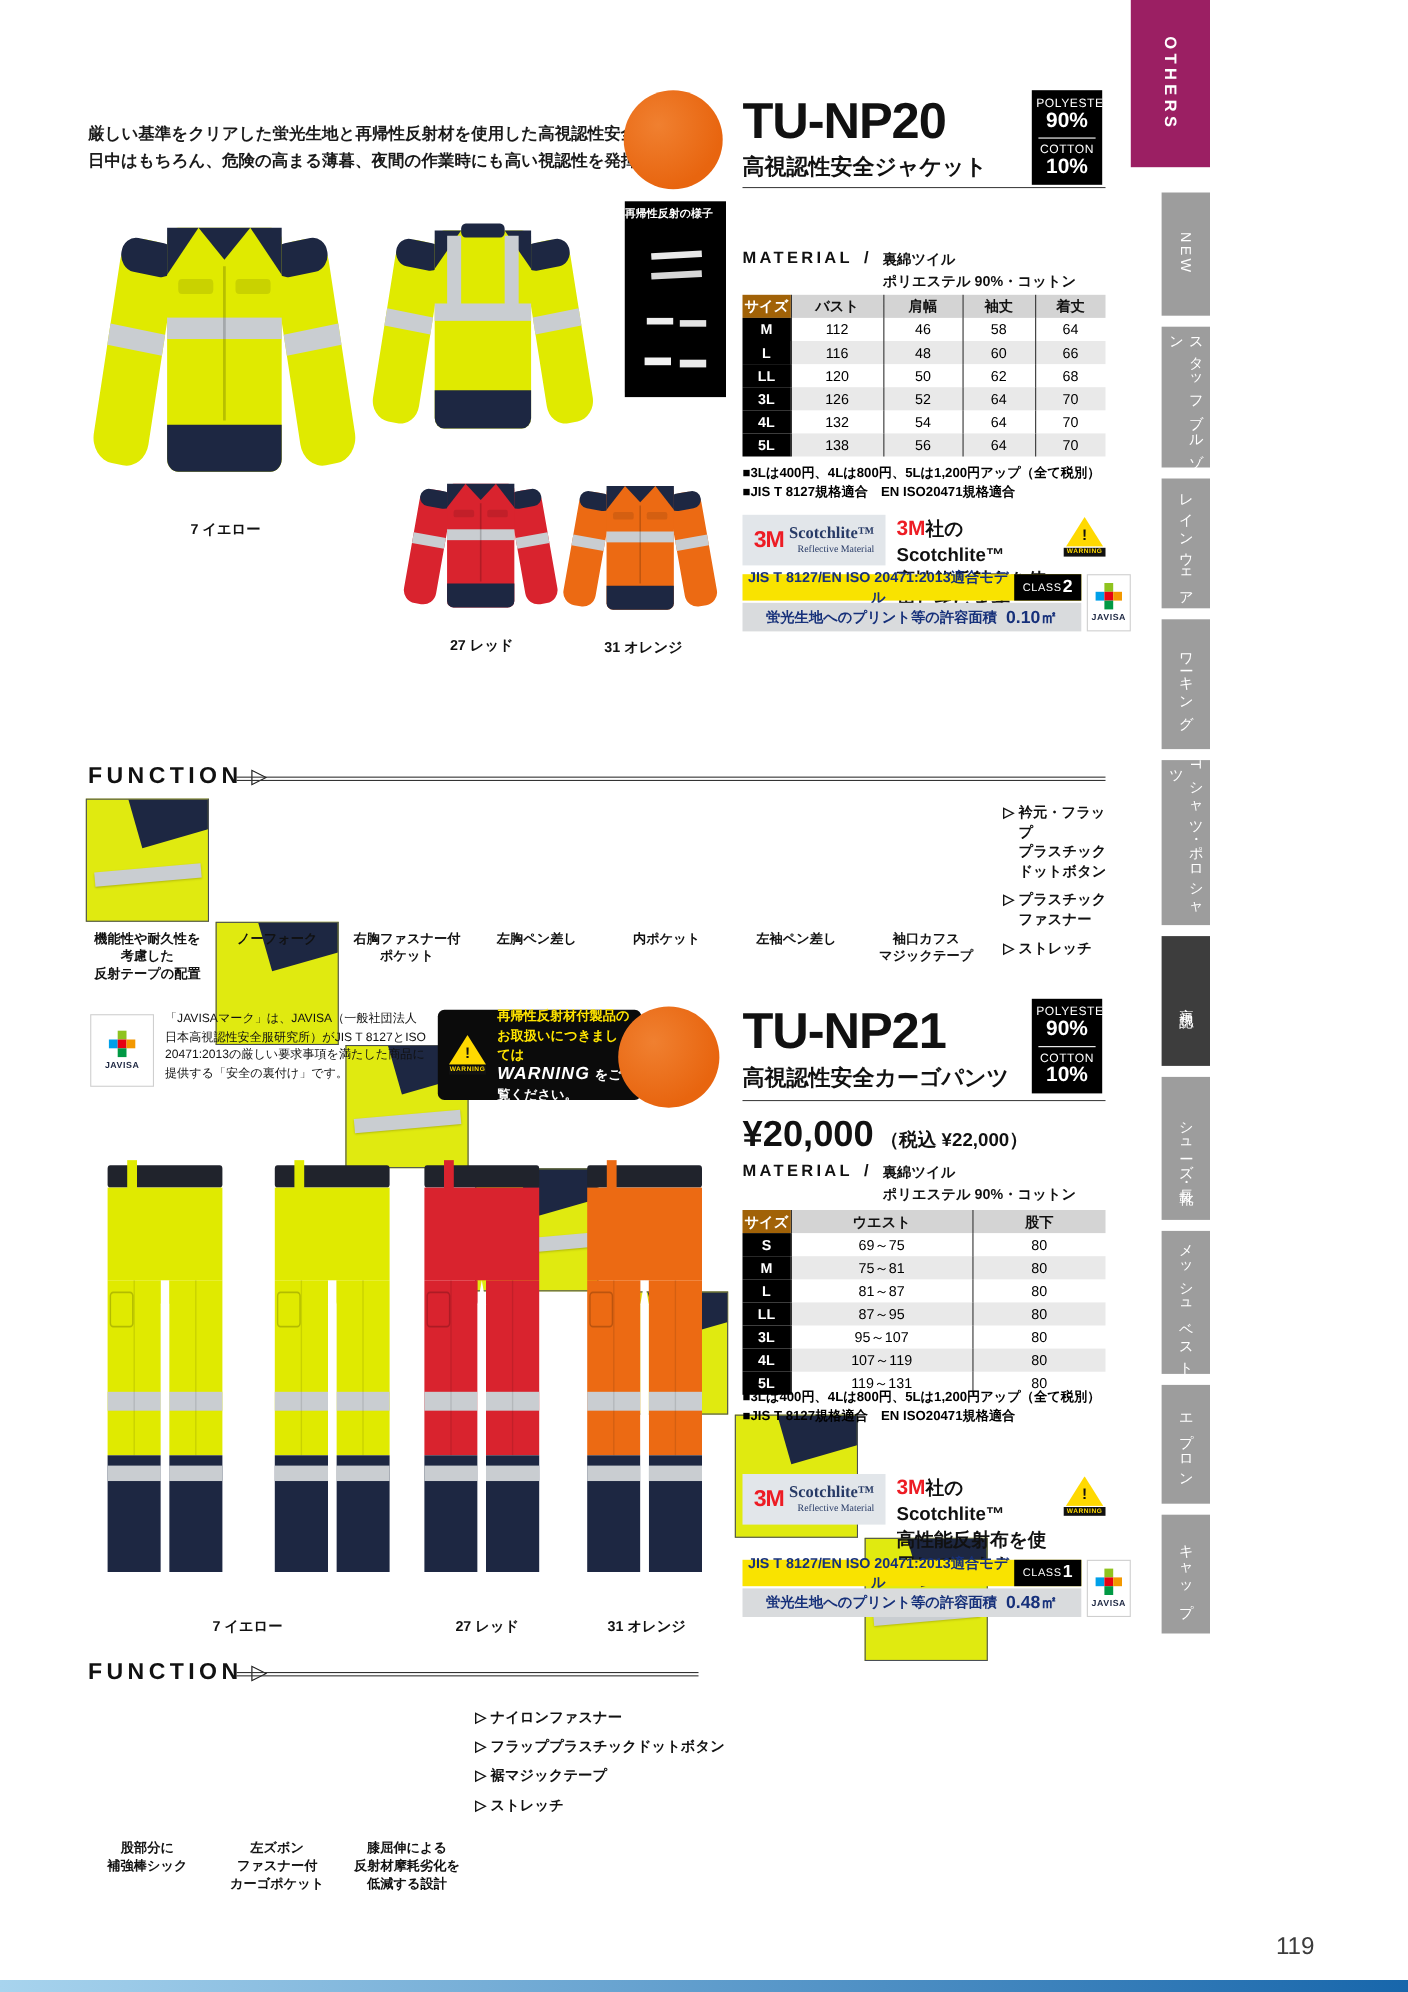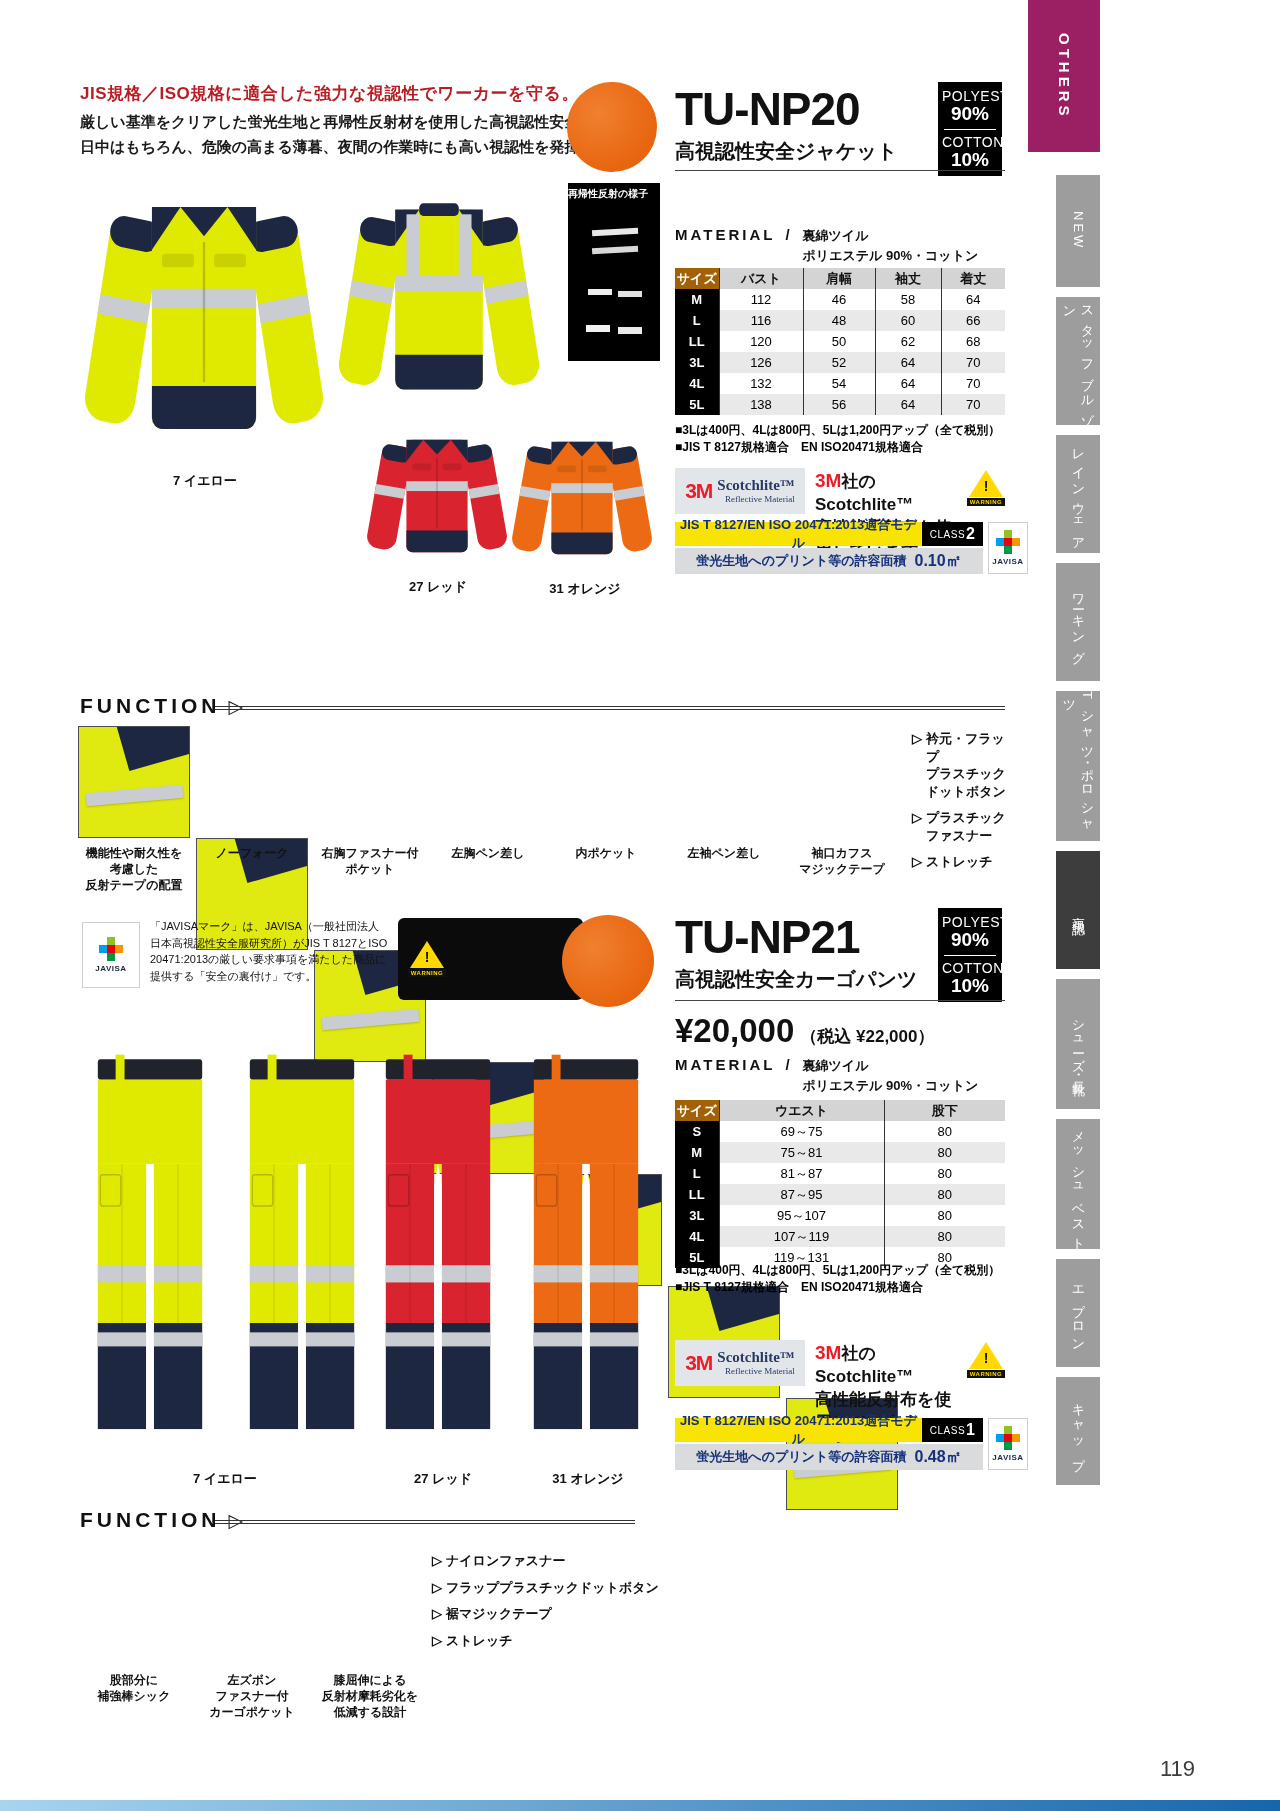--- a/index.html
+++ b/index.html
@@ -16,21 +16,21 @@
   .prod-code { font-size:46px; font-weight:bold; color:#111; letter-spacing:-1px; line-height:1; }
   .prod-name { font-size:20px; font-weight:bold; color:#111; }
   .divider { height:1px; background:#444; }
   .price { font-size:33px; font-weight:bold; color:#111; line-height:1; }
   .price-tax { font-size:17px; font-weight:bold; color:#111; margin-left:6px; }
   .material-label { font-size:15px; font-weight:bold; letter-spacing:3px; color:#111; }
   .material-lines { font-size:13px; font-weight:bold; color:#111; line-height:1.5; }
 
   
   .fabric-badge { background:#000; color:#fff; text-align:center; padding:6px 4px 5px; }
-  .fabric-badge .lbl { font-size:14px; letter-spacing:.5px; }
+  .fabric-badge .lbl { font-size:11px; letter-spacing:.5px; }
   .fabric-badge .val { font-size:19px; font-weight:bold; line-height:1.1; }
   .fabric-badge .sep { border-top:1px solid #fff; margin:4px 2px; }
 
   
   table.size-table { border-collapse:collapse; table-layout:fixed; width:330px; font-size:13px; }
   table.size-table th, table.size-table td { height:21px; text-align:center; vertical-align:middle; border-left:1px solid #333; padding:0; }
   table.size-table th:first-child, table.size-table td:first-child { border-left:none; }
   table.size-table thead th { background:#d4d4d4; font-weight:bold; color:#111; }
   table.size-table .szcol { background:#a16207; color:#fff; font-weight:bold; border-left:none; }
   table.size-table tbody tr:nth-child(even) td { background:#e9e9e9; }
@@ -172,21 +172,20 @@
         <rect x="14" y="181" width="38" height="9" fill="#c9cdd1"></rect>
         <rect x="58" y="181" width="38" height="9" fill="#c9cdd1"></rect>
         <path d="M55 73 l-3 14 v156 h6 V87 z" fill="#ffffff"></path>
         <rect x="16" y="80" width="16" height="20" rx="2" fill="var(--main)" stroke="rgba(0,0,0,.2)"></rect>
         <line x1="33" y1="73" x2="33" y2="175" stroke="rgba(0,0,0,.1)"></line>
         <line x1="77" y1="73" x2="77" y2="175" stroke="rgba(0,0,0,.1)"></line>
       </g>
     </defs>
   </svg>
 
-  <div class="abs lead-title" style="left:80px; top:82px; width:580px;">JIS規格／ISO規格に適合した強力な視認性でワーカーを守る。</div>
   <div class="abs lead-desc pre" style="left:80px; top:110px; width:580px;">厳しい基準をクリアした蛍光生地と再帰性反射材を使用した高視認性安全服。
 日中はもちろん、危険の高まる薄暮、夜間の作業時にも高い視認性を発揮する。</div>
 
   <svg class="abs garment g-yellow" style="left:78px; top:168px;" width="252" height="296" viewBox="0 0 150 152" preserveAspectRatio="none">
       <use href="#sym-jacket-front"></use>
     </svg>
   <svg class="abs garment g-yellow" style="left:333px; top:178px;" width="212" height="240" viewBox="0 0 150 152" preserveAspectRatio="none">
       <use href="#sym-jacket-back"></use>
     </svg>
   <div class="abs color-caption" style="left:125px; top:472px; width:160px;">7 イエロー</div>
@@ -406,20 +405,26 @@
         <i class="c5"></i>
       </span>
     <span class="javisa-text">JAVISA</span>
   </div>
   <div class="abs javisa-note" style="left:150px; top:918px; width:238px;">「JAVISAマーク」は、JAVISA（一般社団法人日本高視認性安全服研究所）がJIS T 8127とISO 20471:2013の厳しい要求事項を満たした商品に提供する「安全の裏付け」です。</div>
 
   <div class="abs warn-box" style="left:398px; top:918px; width:185px; height:82px;">
     <div class="warn-icon">
       <div class="tri">!</div>
       <div class="band">WARNING</div>
+    </div>
+    <div>
+      <div class="wb-lines">再帰性反射材付製品の</div>
+      <div class="wb-lines">お取扱いにつきましては</div>
+      <span class="wb-word">WARNING</span>
+      <span class="wb-last">をご覧ください。</span>
     </div>
   </div>
 
   <div class="abs swatch" style="left:562px; top:915px; width:92px; height:92px;"></div>
 
   <div class="abs fabric-badge" style="left:938px; top:908px; width:64px;">
     <div class="lbl">POLYESTER</div>
     <div class="val">90%</div>
     <div class="sep"></div>
     <div class="lbl">COTTON</div>

